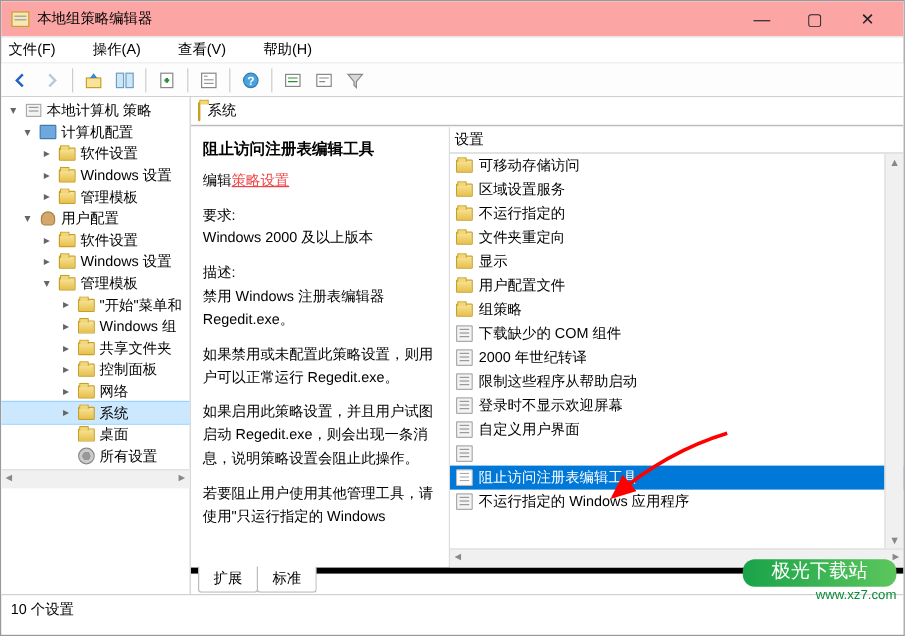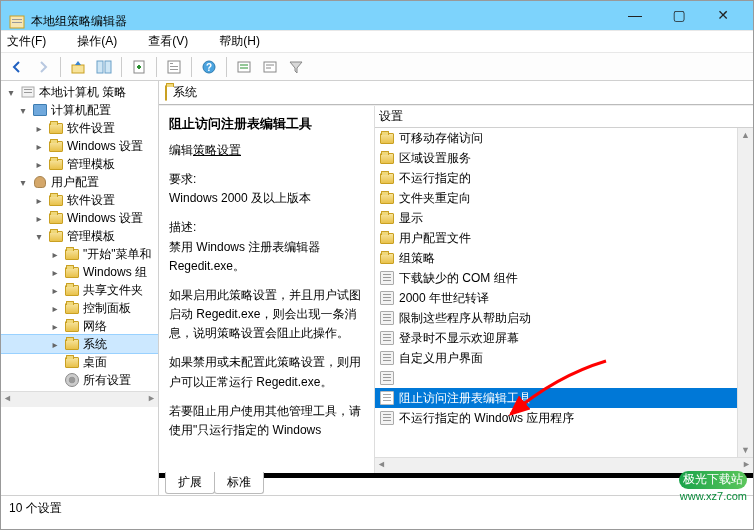--- a/index.html
+++ b/index.html
@@ -1,17 +1,17 @@
 <!DOCTYPE html>
 <html><head>
 <meta charset="utf-8">
 <style>
 * { box-sizing: border-box; margin: 0; padding: 0; }
 body { font-family: "Microsoft YaHei", "Segoe UI", sans-serif; font-size: 12px; color: #000; background: #fff; width: 754px; height: 530px; overflow: hidden; position: relative; border: 1px solid #999; }
-.titlebar { height: 30px; display: flex; align-items: flex-end; padding: 0 8px; background: #7dd3fc; border-bottom: 1px solid #e8e8e8; }
+.titlebar { height: 30px; display: flex; align-items: center; padding: 0 8px; background: #fca5a5; border-bottom: 1px solid #e8e8e8; }
 .titlebar .app-icon { width: 16px; height: 16px; margin-right: 6px; }
 .titlebar .title { flex: 1; font-size: 12px; }
 .winbtns { display: flex; }
 .winbtn { width: 44px; height: 30px; display: flex; align-items: center; justify-content: center; font-size: 14px; color: #222; }
 .menubar { height: 22px; display: flex; align-items: center; padding: 0 6px; gap: 31px; border-bottom: 1px solid #e8e8e8; }
 .menubar span { font-size: 12px; }
 .toolbar { height: 28px; display: flex; align-items: center; padding: 0 4px; gap: 2px; border-bottom: 1px solid #d0d0d0; background: #fdfdfd; }
 .tbtn { width: 24px; height: 24px; display: flex; align-items: center; justify-content: center; border: 1px solid transparent; }
 .tbtn svg { width: 16px; height: 16px; }
 .tsep { width: 1px; height: 20px; background: #ccc; margin: 0 3px; }
@@ -28,39 +28,39 @@
 .gear-icon { width: 14px; height: 14px; border-radius: 50%; background: radial-gradient(circle, #999 40%, #ccc 42%); border: 1px solid #888; }
 .comp-icon { width: 14px; height: 12px; background: #6fa8dc; border: 1px solid #3d7cb0; border-radius: 1px; }
 .user-icon { width: 12px; height: 12px; background: #d4a76a; border-radius: 50% 50% 30% 30%; border: 1px solid #a8844f; }
 .tree-item.selected { background: #cce8ff; outline: 1px solid #99d1ff; }
 .right-pane { flex: 1; display: flex; flex-direction: column; overflow: hidden; }
 .pathbar { height: 24px; background: #fff; display: flex; align-items: center; padding: 0 6px; border-bottom: 1px solid #bbb; }
 .pathbar .icon { margin-right: 6px; }
 .content-row { flex: 1; display: flex; overflow: hidden; border-top: 1px solid #eee; }
 .detail-col { width: 215px; padding: 8px 10px; overflow-y: auto; font-size: 12px; line-height: 1.6; }
 .detail-col h3 { font-size: 13px; font-weight: bold; margin-bottom: 6px; }
-.detail-col a { color: #000000; }
+.detail-col a { color: #ef4444; }
 .detail-col p { margin-bottom: 10px; }
 .list-col { flex: 1; display: flex; flex-direction: column; border-left: 1px solid #ddd; overflow: hidden; }
 .list-header { height: 22px; display: flex; align-items: center; padding: 0 4px; border-bottom: 1px solid #d0d0d0; background: #fff; font-size: 12px; }
 .list-body { flex: 1; overflow: auto; position: relative; }
 .list-item { display: flex; align-items: center; height: 20px; padding: 0 4px; white-space: nowrap; }
 .list-item .icon { width: 16px; height: 16px; margin-right: 4px; display: inline-flex; align-items: center; justify-content: center; }
 .list-item.selected { background: #0078d7; color: #fff; }
 .list-item.selected .folder-icon, .list-item.selected .policy-icon { filter: brightness(1.1); }
 .tabs-row { height: 22px; display: flex; align-items: flex-end; padding-left: 6px; border-top: 5px solid #000000; }
 .tab { padding: 2px 12px; border: 1px solid #bbb; border-top: none; background: #fff; font-size: 12px; margin-right: -1px; border-radius: 0 0 3px 3px; position: relative; top: -1px; }
 .tab.active { background: #fff; font-weight: normal; z-index: 2; }
 .statusbar { height: 22px; border-top: 1px solid #d0d0d0; display: flex; align-items: flex-end; padding: 0 8px; font-size: 12px; }
 .hscroll { height: 16px; background: #f0f0f0; border-top: 1px solid #ddd; position: relative; }
 .hscroll::before { content: "◄"; position: absolute; left: 2px; top: 1px; font-size: 9px; color: #888; }
 .hscroll::after { content: "►"; position: absolute; right: 2px; top: 1px; font-size: 9px; color: #888; }
 .arrow-annotation { position: absolute; left: 495px; top: 355px; pointer-events: none; z-index: 100; }
 .watermark { position: absolute; right: 6px; bottom: 26px; font-size: 11px; color: #0a8a3a; z-index: 50; text-align: right; line-height: 1.3; }
-.watermark .logo { background: linear-gradient(90deg,#1aa34a,#5cc65c); color:#fff; padding:1px 4px; border-radius:10px; display:inline-block; font-size:12px; }
+.watermark .logo { background: linear-gradient(90deg,#1aa34a,#5cc65c); color:#fff; padding:1px 24px; border-radius:10px; display:inline-block; font-size:16px; }
 .vscroll-stub { position:absolute; right:0; top:0; bottom:0; width:16px; background:#f0f0f0; border-left:1px solid #ddd; }
 .vscroll-stub::before{content:"▲";position:absolute;top:2px;left:3px;font-size:9px;color:#888;}
 .vscroll-stub::after{content:"▼";position:absolute;bottom:2px;left:3px;font-size:9px;color:#888;}
 </style>
 </head>
 <body>
 
 <div class="titlebar">
   <span class="app-icon">
     <svg viewBox="0 0 16 16">
@@ -292,22 +292,22 @@
     <div class="pathbar">
       <span class="icon"><span class="folder-icon"></span></span>
       <span>系统</span>
     </div>
     <div class="content-row">
       <div class="detail-col">
         <h3>阻止访问注册表编辑工具</h3>
         <p><span>编辑</span><a href="#">策略设置</a></p>
         <p><span>要求:</span><br><span>Windows 2000 及以上版本</span></p>
         <p><span>描述:</span><br><span>禁用 Windows 注册表编辑器 Regedit.exe。</span></p>
+        <p>如果禁用或未配置此策略设置，则用户可以正常运行 Regedit.exe。</p>
         <p>如果启用此策略设置，并且用户试图启动 Regedit.exe，则会出现一条消息，说明策略设置会阻止此操作。</p>
-        <p>如果禁用或未配置此策略设置，则用户可以正常运行 Regedit.exe。</p>
         <p>若要阻止用户使用其他管理工具，请使用"只运行指定的 Windows</p>
       </div>
       <div class="list-col">
         <div class="list-header">
           <span>设置</span>
         </div>
         <div class="list-body" id="list-body">
           <div class="vscroll-stub"></div>
         <div class="list-item">
               <span class="icon">

